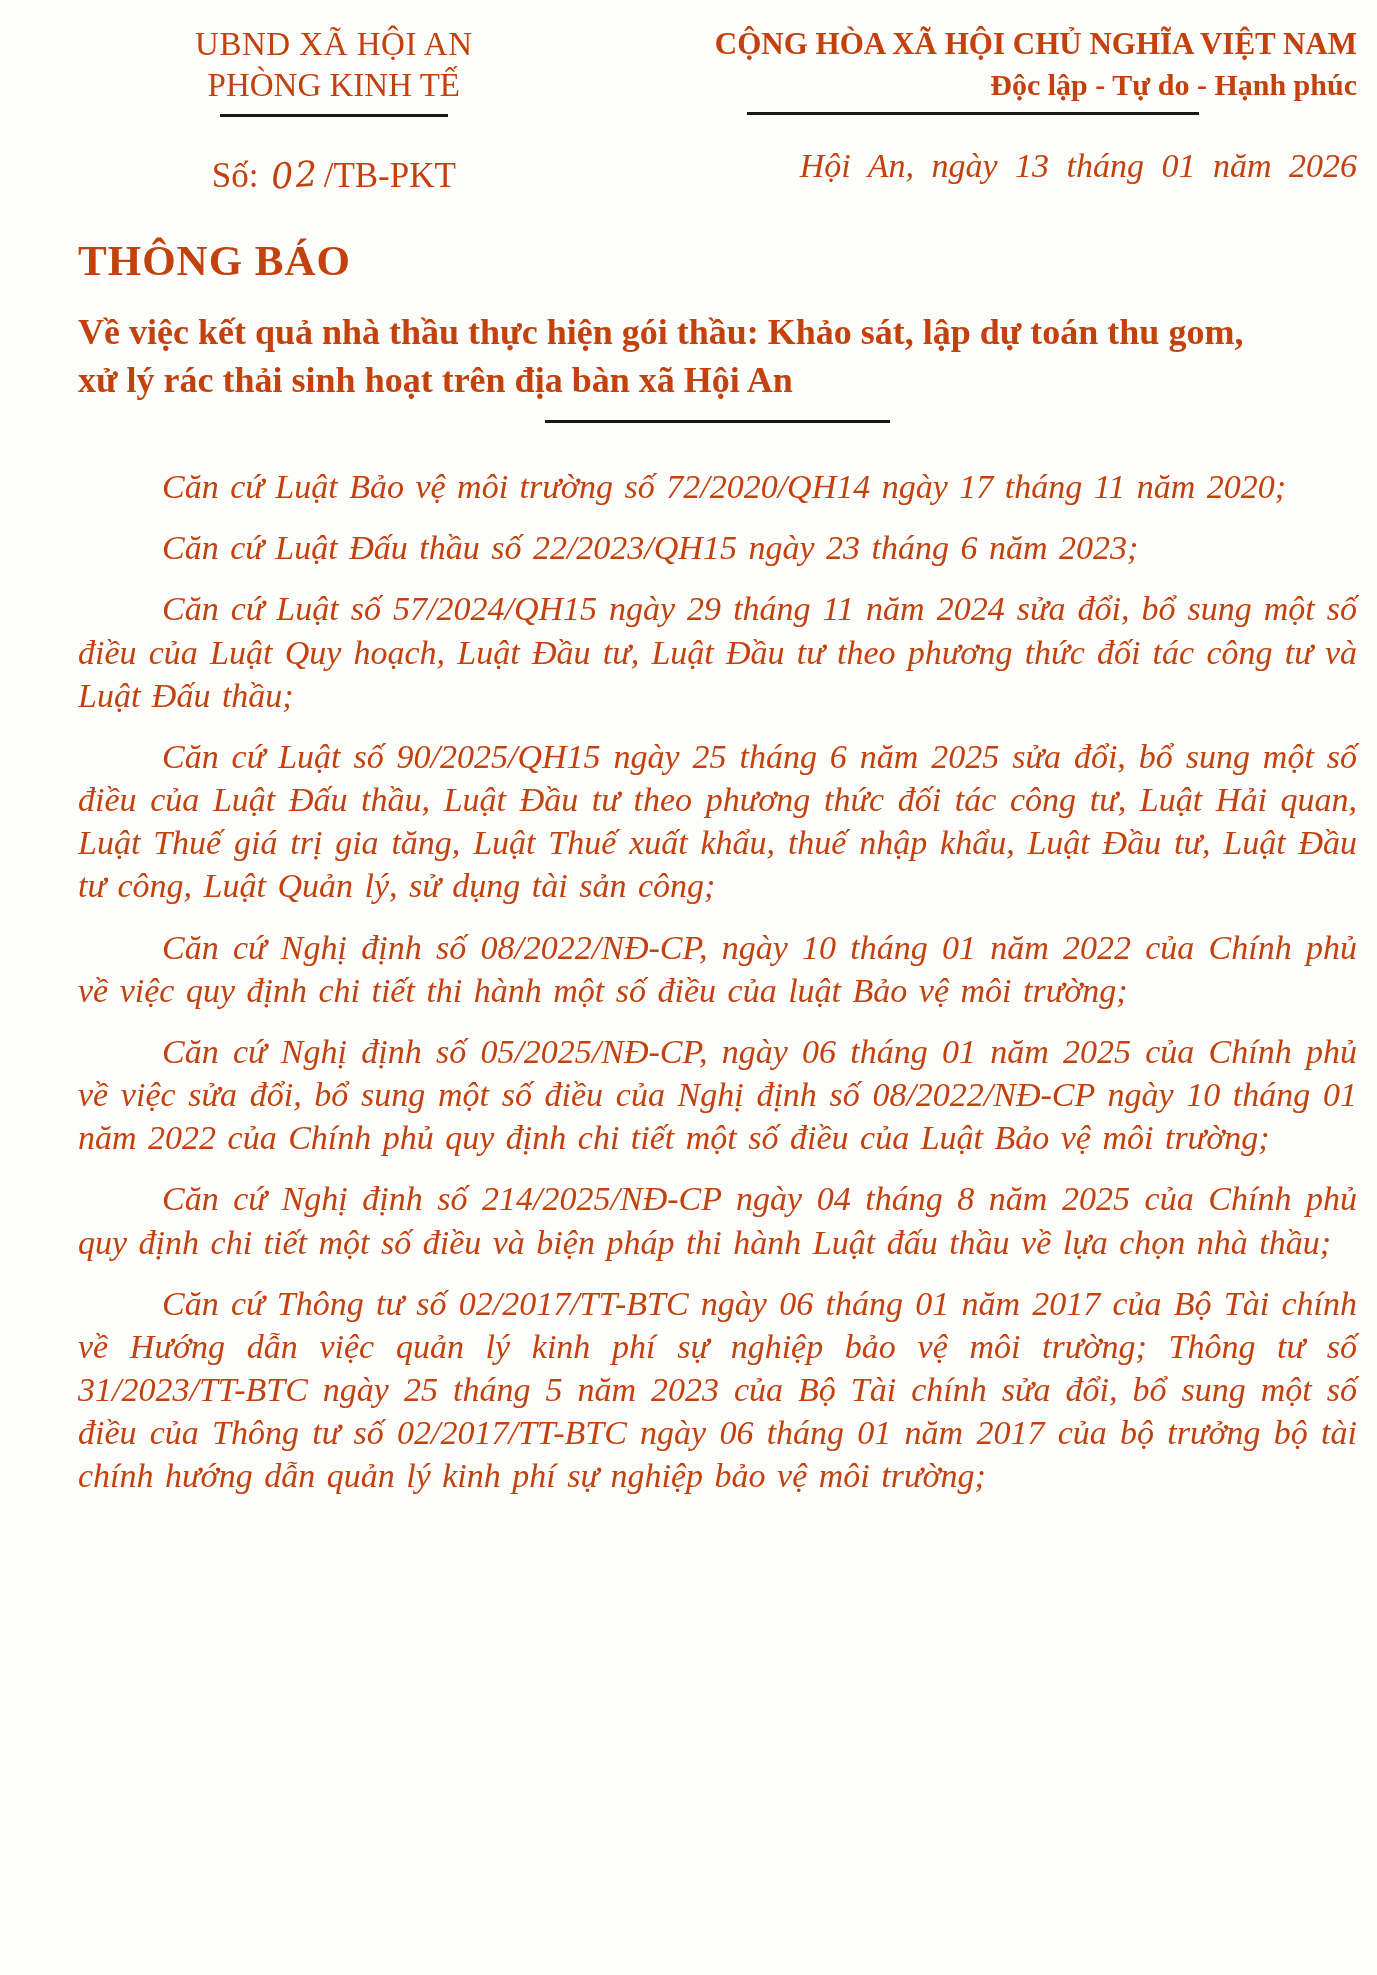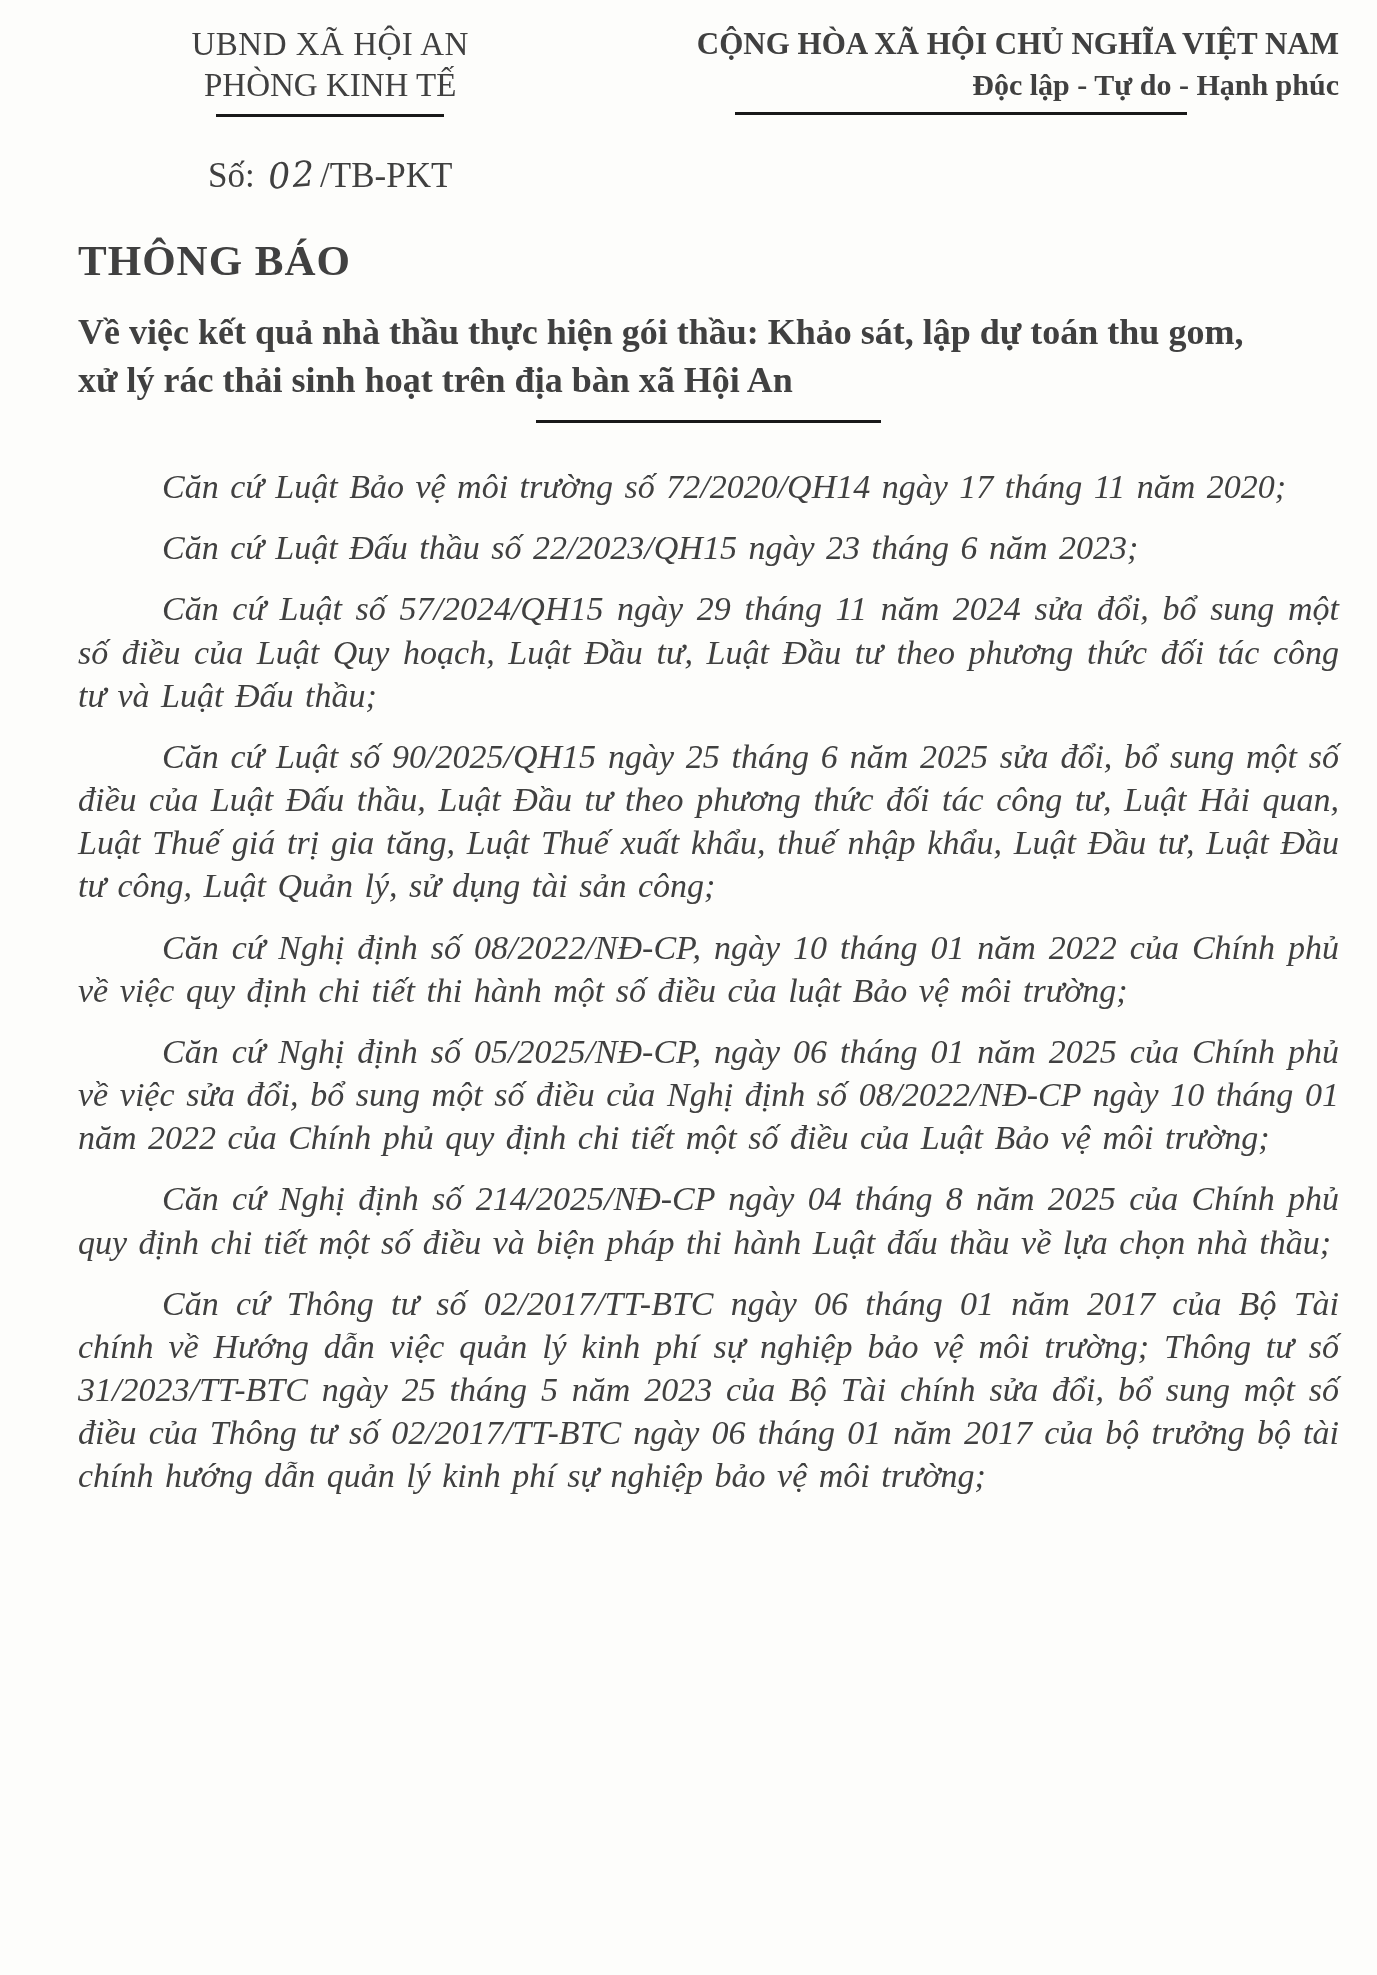--- a/index.html
+++ b/index.html
@@ -7,23 +7,23 @@
     margin: 0;
     padding: 0;
     background: #e8e8e6;
   }
   .page {
     position: relative;
     width: 1377px;
     height: 1975px;
     margin: 0 auto;
     background: #fdfdfb;
-    color: #404040;
+    color: #c2410c;
     box-sizing: border-box;
-    padding: 26px 38px 0 78px;
+    padding: 26px 20px 0 78px;
     overflow: hidden;
     font-family: "Liberation Serif", "DejaVu Serif", serif;
   }
   
   .hdr {
     display: flex;
     align-items: flex-start;
   }
   .hdr-left {
     width: 40%;
@@ -128,20 +128,21 @@
       <div class="doc-number">
         <span>Số:</span>
         <span class="handwritten">02</span><span>/TB-PKT</span>
       </div>
     </div>
 
     <div class="hdr-right">
       <div class="national-1">CỘNG HÒA XÃ HỘI CHỦ NGHĨA VIỆT NAM</div>
       <div class="national-2">Độc lập - Tự do - Hạnh phúc</div>
       <hr class="rule rule-motto">
+      <div class="dateline">Hội An, ngày 13 tháng 01 năm 2026</div>
     </div>
 
   </div>
 
   <div class="title-block">
     <div class="notice-title">THÔNG BÁO</div>
     <div class="notice-subject">
       <div>Về việc kết quả nhà thầu thực hiện gói thầu: Khảo sát, lập dự toán thu gom,</div>
       <div>xử lý rác thải sinh hoạt trên địa bàn xã Hội An</div>
     </div>

